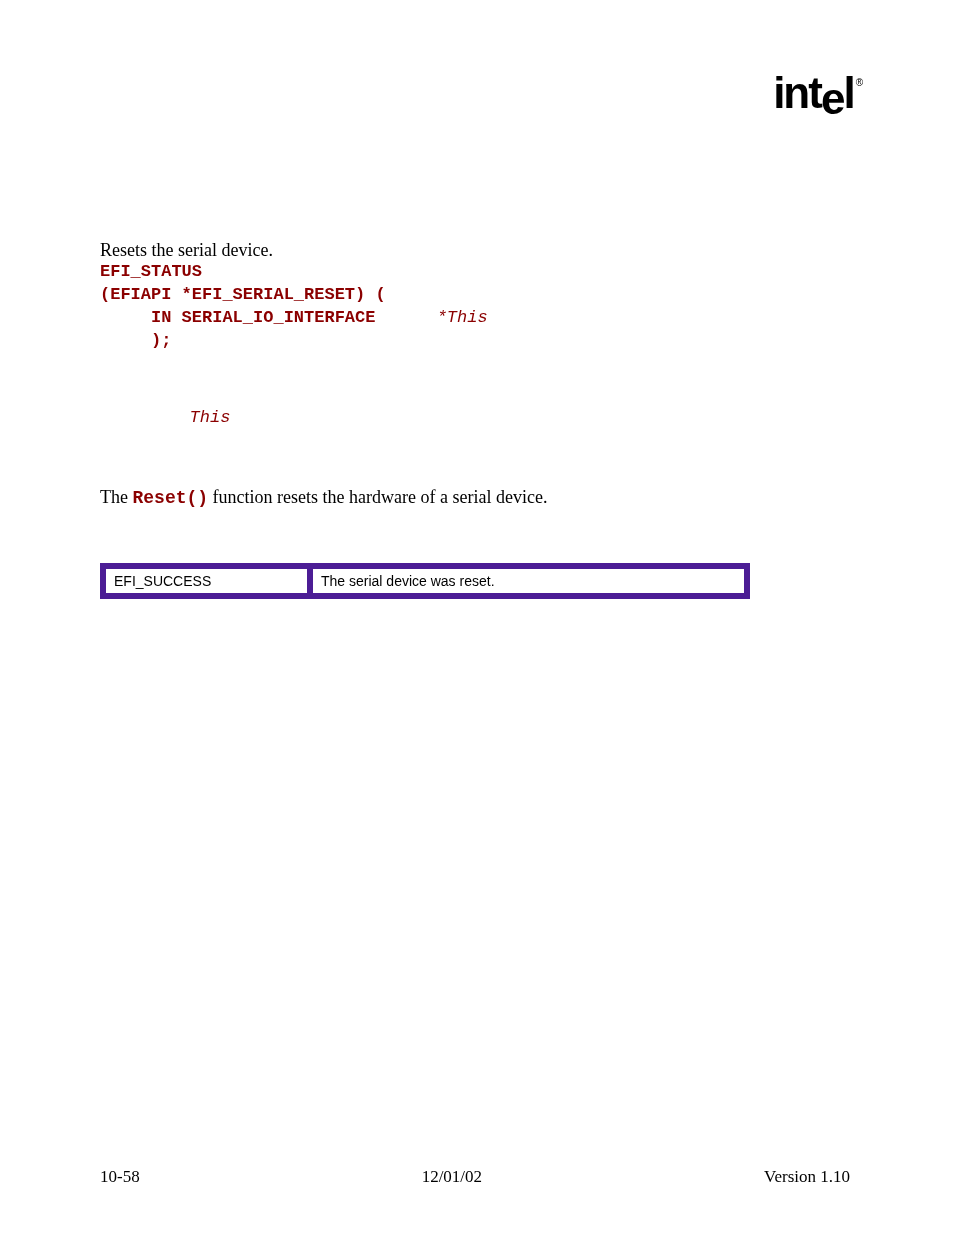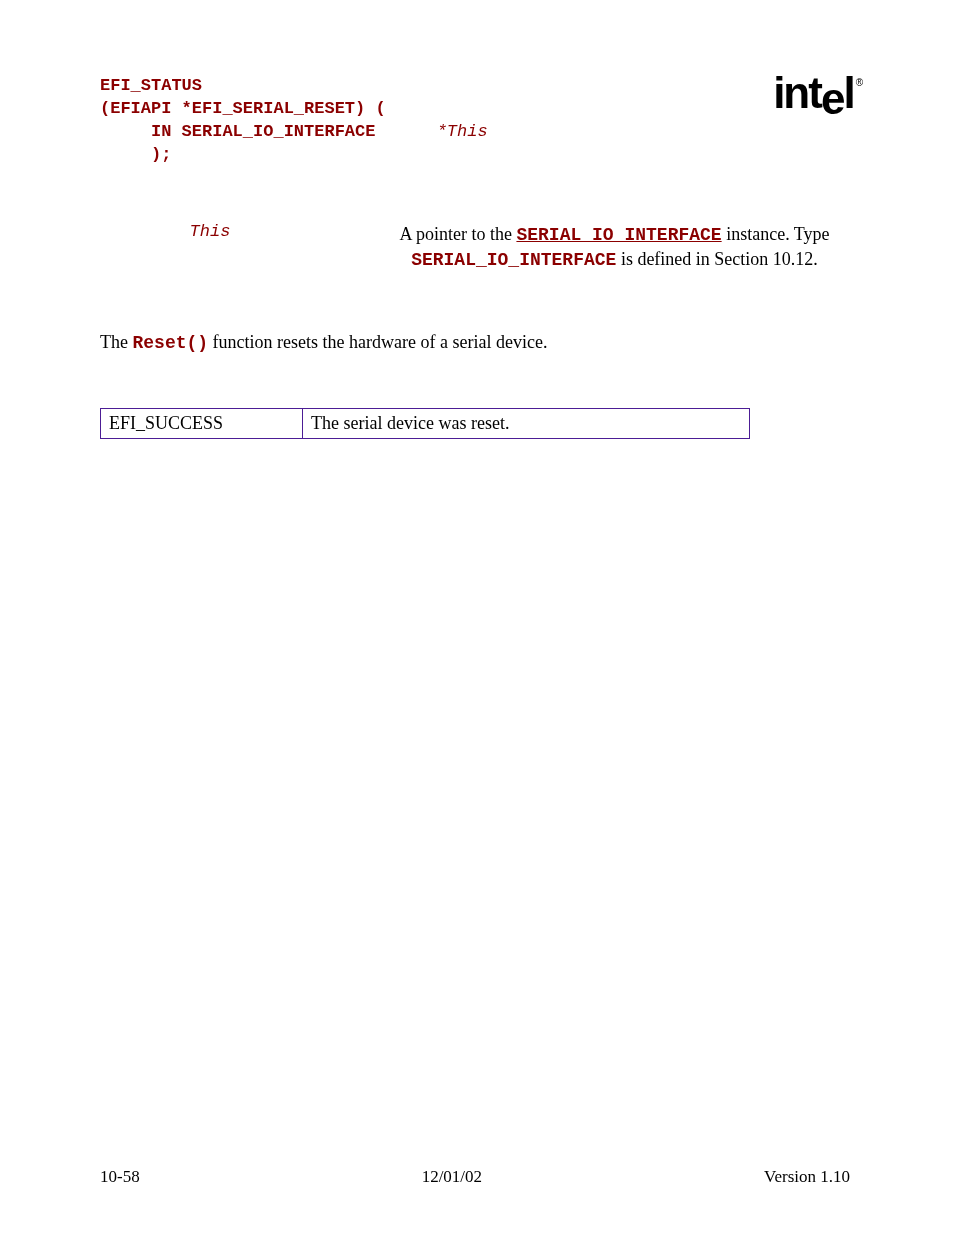--- a/index.html
+++ b/index.html
@@ -91,24 +91,24 @@
   .description {
     margin-top: 60px;
     font-size: 18px;
   }
   .status-table {
     margin-top: 55px;
     border-collapse: collapse;
     width: 650px;
   }
   .status-table td {
-    border: 1px solid #4c1d95;
+    border: 6px solid #4c1d95;
     padding: 4px 8px;
-    font-family: Liberation Serif, serif;
-    font-size: 18px;
+    font-family: Liberation Sans, sans-serif;
+    font-size: 14px;
     vertical-align: middle;
   }
   .status-table td.code-cell {
     width: 185px;
   }
   .footer {
     position: absolute;
     bottom: 48px;
     left: 100px;
     right: 104px;
@@ -117,32 +117,30 @@
     font-size: 17px;
   }
 </style>
 </head>
 <body>
 
 <div class="page">
 
   <div class="logo">int<span class="drop">e</span>l<sub class="reg">®</sub></div>
 
+  <div class="summary">Resets the serial device.</div>
 
   <div class="proto"><span>EFI_STATUS</span>
 <span>(EFIAPI *EFI_SERIAL_RESET) (</span>
 <span>     IN SERIAL_IO_INTERFACE      </span><span class="italic">*This</span>
 <span>     );</span></div>
 
   <div class="params">
     <div class="params-row">
       <div class="params-label">This</div>
-      <div class="params-desc">
-        <span>A pointer to the </span><span class="code-link">SERIAL_IO_INTERFACE</span><span> instance.  Type </span><span class="code-inline">SERIAL_IO_INTERFACE</span><span> is defined in Section 10.12.</span>
-      </div>
     </div>
   </div>
 
   <div class="description">
     <span>The </span><span class="code-inline">Reset()</span><span> function resets the hardware of a serial device.</span>
   </div>
 
   <table class="status-table">
     <tbody>
         <tr>

